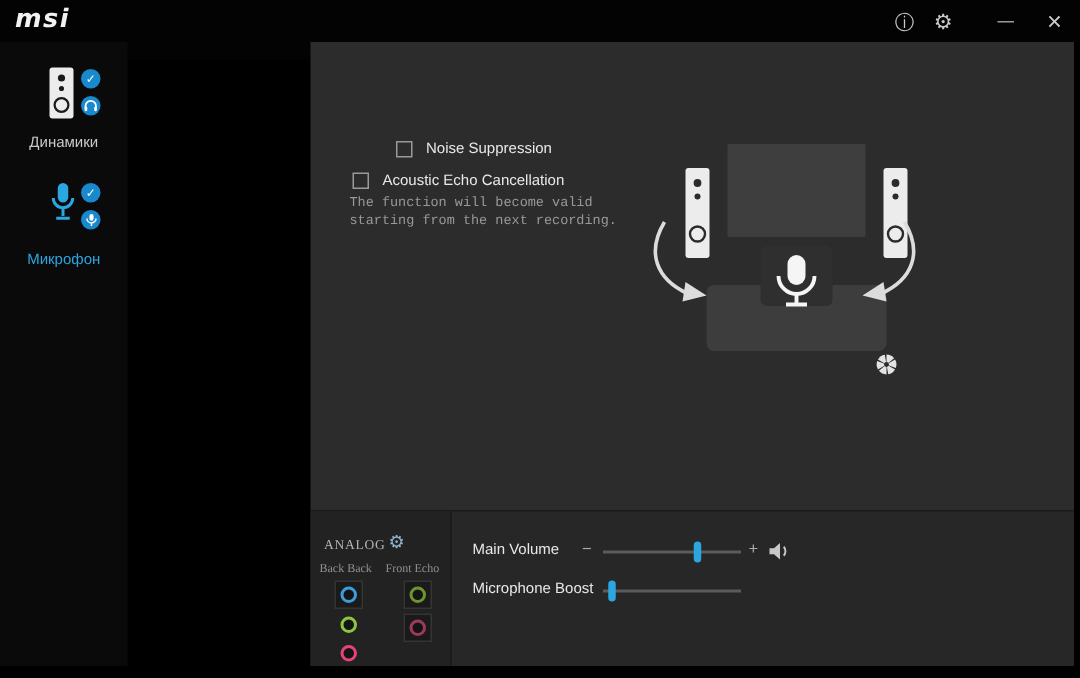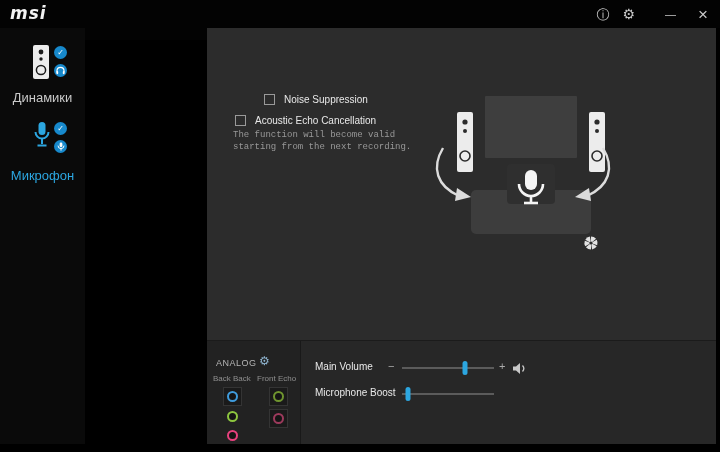--- a/index.html
+++ b/index.html
@@ -18,39 +18,39 @@
   .tbi.info { font-size:13px; margin-right:13px; }
   .tbi.gear { font-size:14px; margin-right:30px; }
   .tbi.min  { font-size:11px; margin-right:22px; }
   .tbi.close{ font-size:17px; }
   
   .sidebar { position:absolute; left:0; top:28px; width:85px; height:416px; background:#0a0a0a; }
   .device { position:absolute; left:0; width:85px; height:76px; cursor:pointer; }
   .dev-icon { position:absolute; }
   .badge { position:absolute; width:13px; height:13px; border-radius:50%; background:#1789cc;
            color:#fff; font-size:8px; display:flex; align-items:center; justify-content:center; }
-  .dev-label { position:absolute; left:0; width:85px; text-align:center; font-size:13px; color:#c9c9c9; }
+  .dev-label { position:absolute; left:0; width:85px; text-align:center; font-size:10px; color:#c9c9c9; }
   .dev-label.active { color:var(--accent); }
   
   .tabcol { position:absolute; left:85px; top:28px; width:122px; height:416px; background:#151515; }
   .tab { position:absolute; left:8px; font-size:10px; cursor:pointer; white-space:nowrap; }
   .tab.active { color:var(--accent); }
   .tab.idle { color:#dcdcdc; }
   .tab-underline { position:absolute; left:0; top:30px; width:119px; height:2px; background:var(--accent); }
   
   .main { position:absolute; left:207px; top:28px; width:509px; height:312px; background:#2c2c2c; }
   .opt-row { position:absolute; display:flex; align-items:center; gap:9px; cursor:pointer; }
   .checkbox { width:11px; height:11px; border:1px solid #9a9a9a; background:transparent; flex:0 0 auto; }
   .opt-label { font-size:10px; color:#e8e8e8; white-space:nowrap; }
   .hint { position:absolute; left:26px; top:101px; width:205px; font-size:9px; line-height:1.35; color:#989898;font-family:Liberation Mono, monospace; }
   .illustration { position:absolute; left:206px; top:62px; }
   .spinner { position:absolute; left:376px; top:207px; cursor:pointer; }
   
   .bottom { position:absolute; left:207px; top:340px; width:509px; height:104px; background:#272727; border-top:1px solid #1b1b1b; }
-  .analog { position:absolute; left:0; top:0; width:94px; height:104px; background:#222; border-right:1px solid #191919; }
+  .analog { position:absolute; left:0; top:0; width:94px; height:104px; background:#222; border-right:1px solid #191919;font-family:Liberation Serif, serif; }
   .analog-title { position:absolute; left:9px; top:17px; font-size:9px; color:#b5b5b5; letter-spacing:.5px; }
   .analog-gear { position:absolute; left:52px; top:13px; font-size:12px; color:#8fb4cf; cursor:pointer; }
   .panel-label { position:absolute; font-size:8px; color:#8f8f8f; white-space:nowrap; }
   .jack-tile { position:absolute; width:19px; height:19px; background:#1a1a1a; border:1px solid #343434;
                display:flex; align-items:center; justify-content:center; cursor:pointer; }
   .jack { display:block; width:11px; height:11px; border-radius:50%; border:2.5px solid #777; background:#141414; }
   .jack.bare { position:absolute; cursor:pointer; }
   .slider-row { position:absolute; left:108px; height:18px; width:230px; }
   .sl-label { position:absolute; left:0; top:2px; font-size:10px; color:#e8e8e8; white-space:nowrap; }
   .sl-minus { position:absolute; left:73px; top:1px; font-size:11px; color:#ababab; cursor:pointer; }

